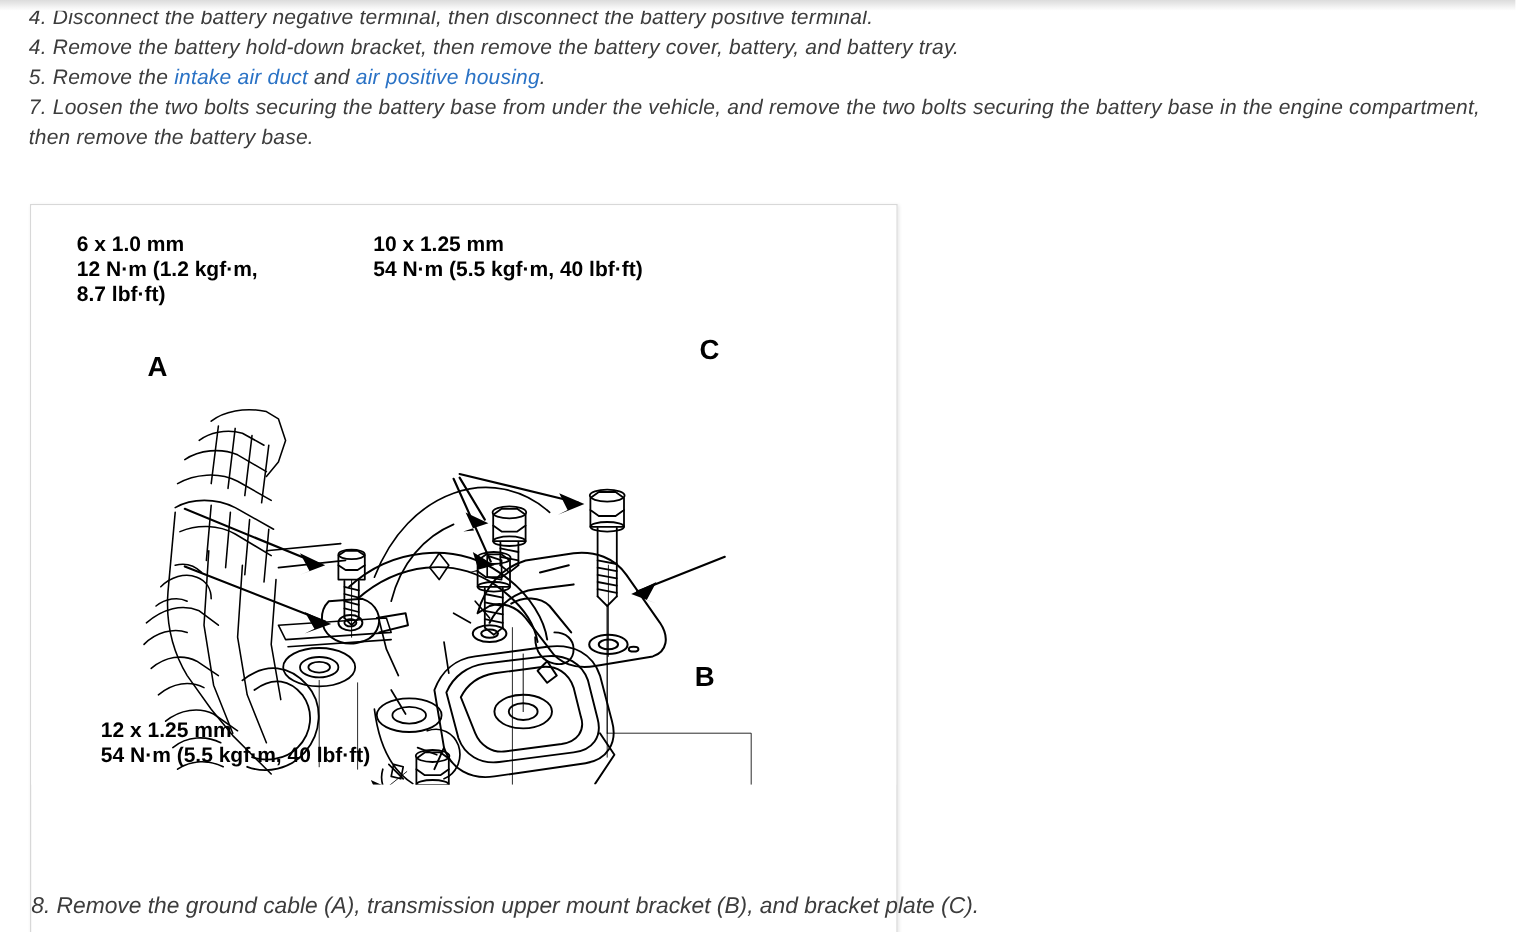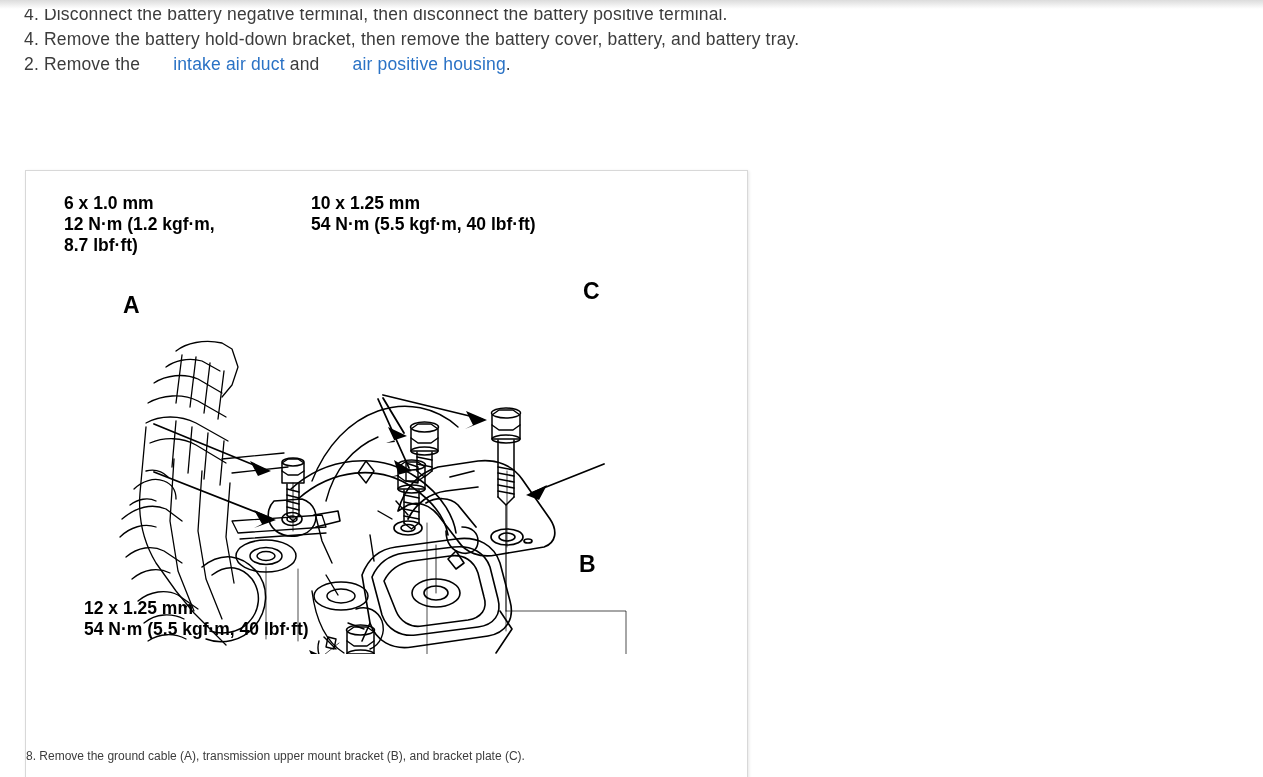--- a/index.html
+++ b/index.html
@@ -33,33 +33,33 @@
     top: 0; left: 0;
     width: 1263px;
     height: 777px;
   }
 
   .steps {
     position: absolute;
     left: 24px;
     top: 2px;
     width: 1215px;
+    font-style: italic;
   }
   .step {
     font-size: 17.5px;
     line-height: 25px;
     color: #3c3c3c;
     letter-spacing: 0.01em;
     white-space: normal;
   }
   a.inline-link {
     color: #2a72c5;
     text-decoration: none;
     cursor: pointer;
-    margin-left: 28px;
   }
 
   
   .figure-card {
     position: absolute;
     left: 25px;
     top: 170px;
     width: 723px;
     height: 648px;
     background: #ffffff;
@@ -104,23 +104,24 @@
     border: none;
     padding: 0;
     font-family: "Liberation Sans", sans-serif;
   }
   .tb-icon { display: inline-flex; align-items: center; }
 
   .footer-note {
     position: absolute;
     left: 26px;
     top: 744px;
-    font-size: 12px;
+    font-size: 19px;
     line-height: 24px;
     color: #3c3c3c;
+    font-style: italic;
   }
 
   
   .dlabel {
     font-family: "Liberation Sans", sans-serif;
     font-weight: bold;
     fill: #000000;
   }
 </style>
 </head>
@@ -131,21 +132,24 @@
 <div class="page">
 
   <div class="steps">
     <div class="step">
       <span>4. Disconnect the battery negative terminal, then disconnect the battery positive terminal.</span>
     </div>
     <div class="step">
       <span>4. Remove the battery hold-down bracket, then remove the battery cover, battery, and battery tray.</span>
     </div>
     <div class="step">
-      <span>2. Remove the </span><a class="inline-link" href="#">intake air duct</a><span> and </span><a class="inline-link" href="#">air positive housing</a><span>.</span>
+      <span>5. Remove the </span><a class="inline-link" href="#">intake air duct</a><span> and </span><a class="inline-link" href="#">air positive housing</a><span>.</span>
+    </div>
+    <div class="step">
+      <span>7. Loosen the two bolts securing the battery base from under the vehicle, and remove the two bolts securing the battery base in the engine compartment, then remove the battery base.</span>
     </div>
   </div>
 
   <div class="figure-card">
 
     <div class="figure-canvas">
       <svg width="721" height="483" viewBox="0 0 721 483" xmlns="http://www.w3.org/2000/svg">
         <rect x="0" y="0" width="721" height="483" fill="#ffffff"></rect>
 
         <g stroke="#000" fill="none" stroke-width="1.4" stroke-linejoin="round" stroke-linecap="round">

